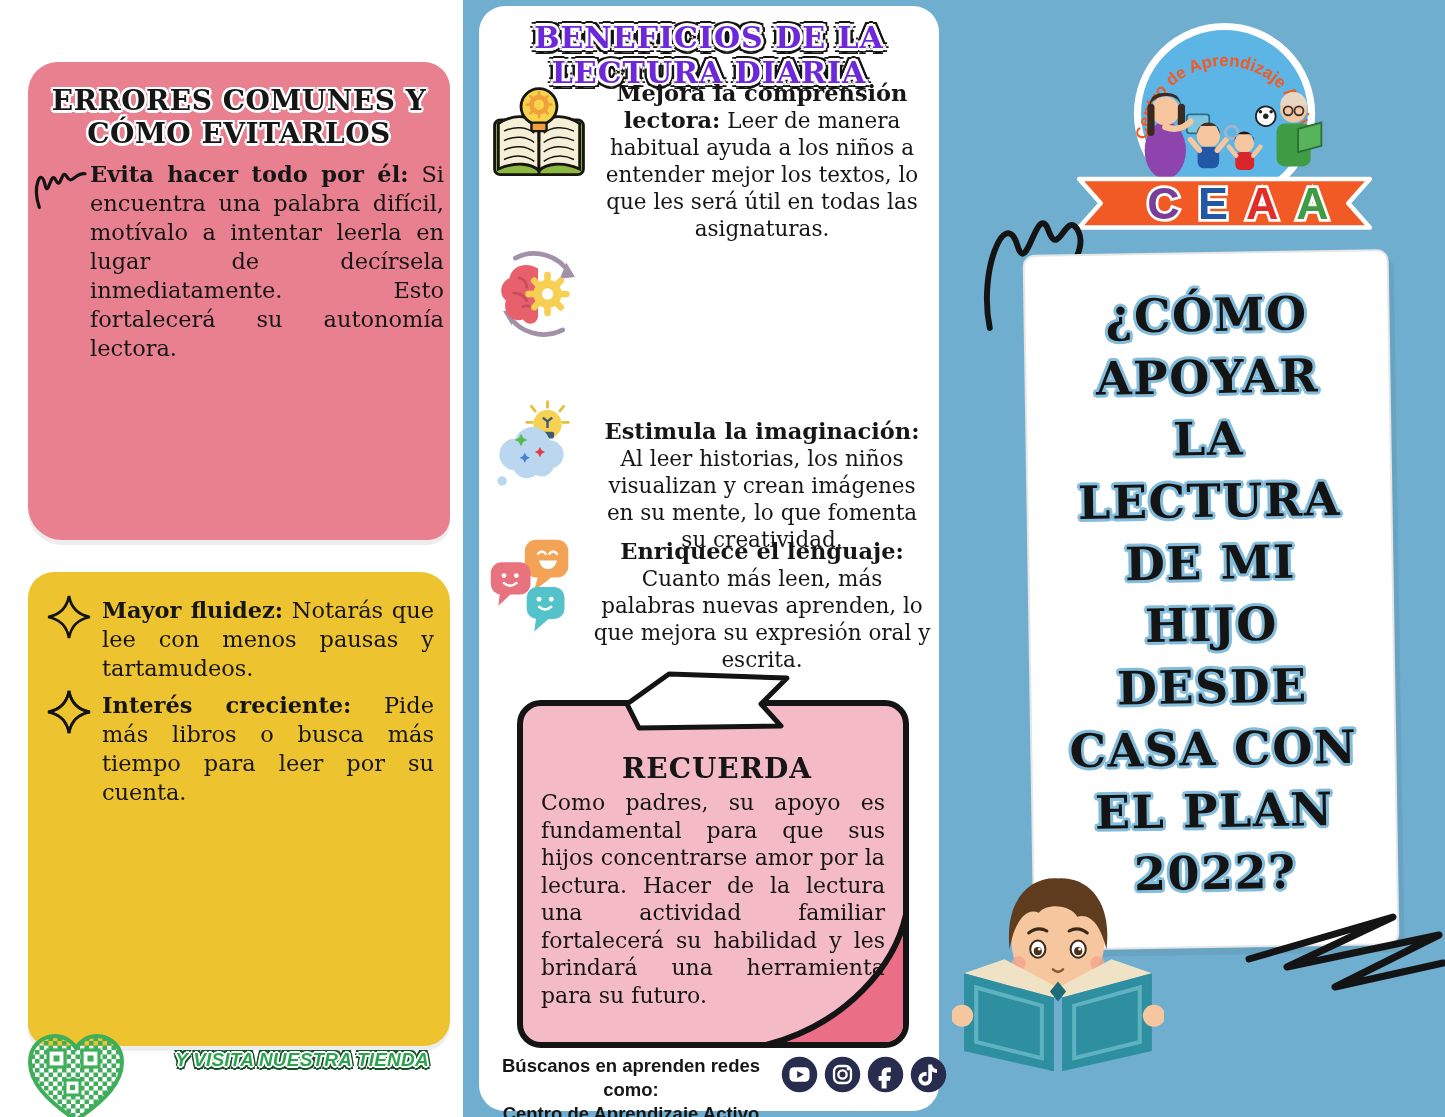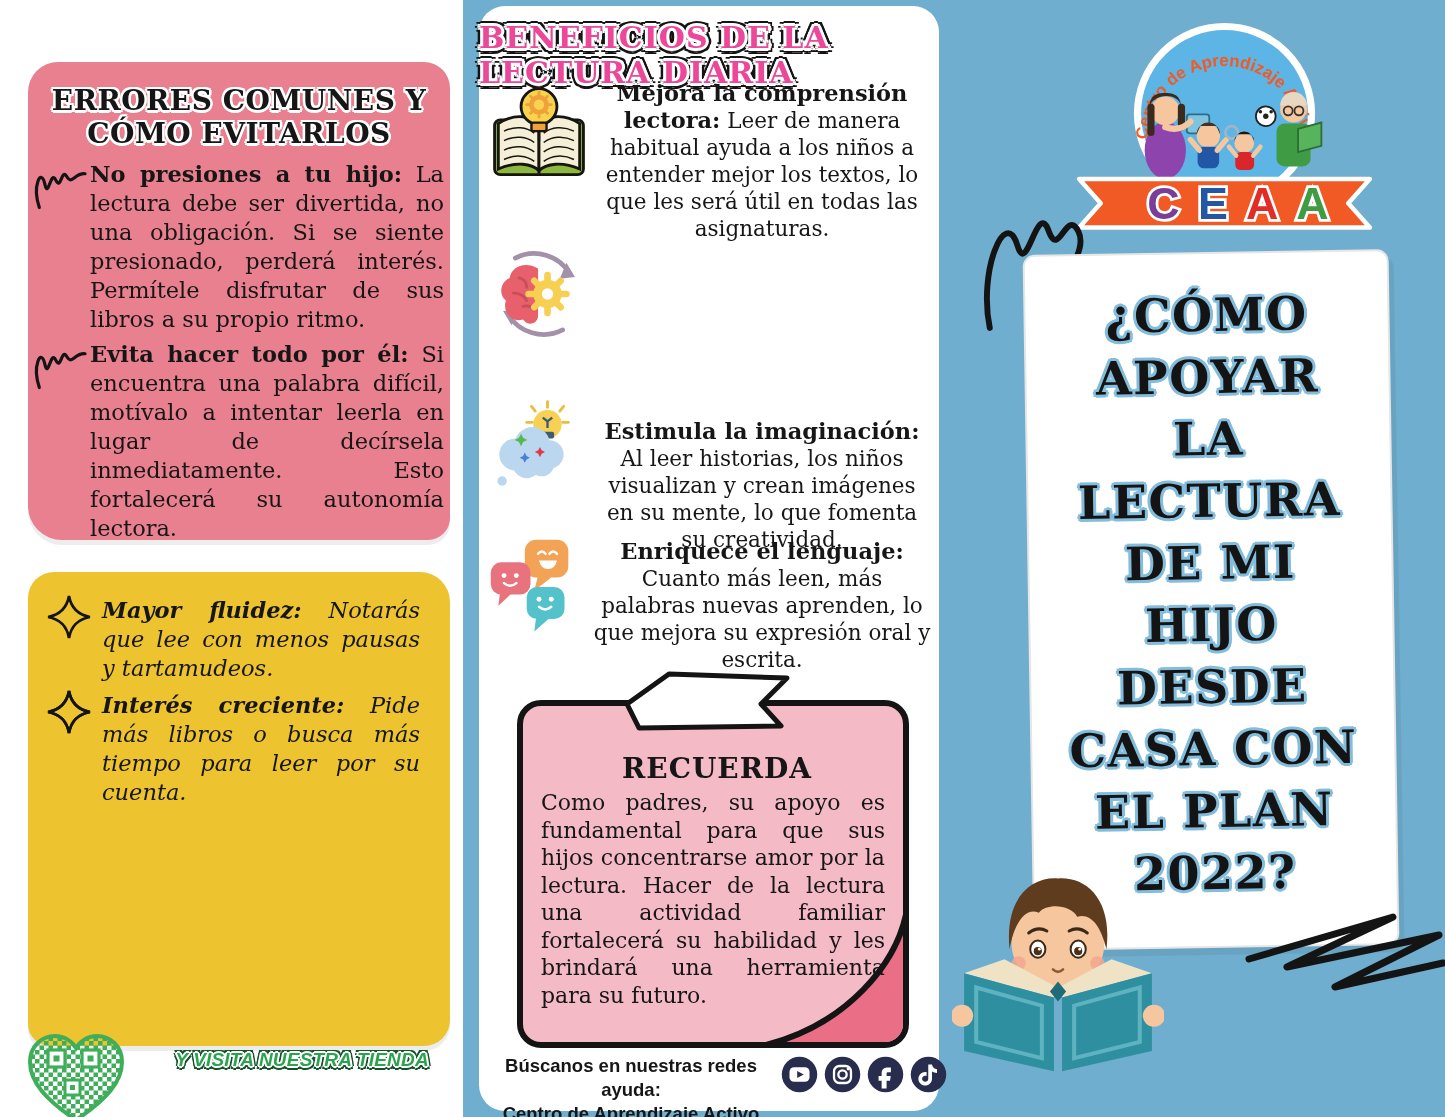--- a/index.html
+++ b/index.html
@@ -14,37 +14,37 @@
   .yellow-box{position:absolute;left:28px;top:572px;width:422px;height:474px;background:#EDC32F;
             border-radius:26px 30px 26px 22px;padding:16px 14px;box-sizing:border-box;
             box-shadow:0 5px 0 rgba(0,0,0,0.07);}
   .box-title{font-size:28px;font-weight:700;line-height:33px;text-align:center;margin:6px auto 10px auto;
              max-width:380px;letter-spacing:.5px;
              text-shadow:-2.5px 0 #fff,2.5px 0 #fff,0 -2.5px #fff,0 2.5px #fff,
                          -1.8px -1.8px #fff,1.8px -1.8px #fff,-1.8px 1.8px #fff,1.8px 1.8px #fff;}
   .pitem{position:relative;padding-left:56px;margin:4px 0 6px 0;}
   .pitem .mark{position:absolute;left:-2px;top:0px;width:64px;height:54px;}
   .pitem p,.yitem p{margin:0;font-size:22.5px;line-height:29px;text-align:justify;}
-  .yitem{position:relative;padding-left:60px;margin:8px 16px 8px 0;font-style:italic;}
+  .yitem{position:relative;padding-left:60px;margin:8px 2px 8px 0;}
   .yitem .mark{position:absolute;left:4px;top:-2px;width:46px;height:46px;}
   .qr-row{position:absolute;left:18px;top:1028px;width:446px;height:89px;}
   .qr-heart{position:absolute;left:8px;top:4px;width:100px;height:92px;}
   .qr-text{position:absolute;left:112px;top:18px;width:344px;text-align:center;
            font-family:"Liberation Sans",sans-serif;font-style:italic;font-weight:700;
            color:#2BA24C;font-size:19px;line-height:27px;letter-spacing:.2px;
            text-shadow:-2px 0 #fff,2px 0 #fff,0 -2px #fff,0 2px #fff,
                        -1.4px -1.4px #fff,1.4px -1.4px #fff,-1.4px 1.4px #fff,1.4px 1.4px #fff,
                        -3.5px 0 #14522A,3.5px 0 #14522A,0 -3.5px #14522A,0 3.5px #14522A,
                        -2.6px -2.6px #14522A,2.6px -2.6px #14522A,-2.6px 2.6px #14522A,2.6px 2.6px #14522A;}
 
   
   .mid-card{position:absolute;left:479px;top:6px;width:460px;height:1105px;background:#fff;
             border-radius:26px;}
-  .mid-title{position:absolute;top:14px;left:0;width:100%;text-align:left;font-weight:700;
-             font-size:30px;line-height:35px;letter-spacing:1px;color:#ec4899;
+  .mid-title{position:absolute;top:14px;left:0;width:100%;text-align:center;font-weight:700;
+             font-size:30px;line-height:35px;letter-spacing:1px;color:#6d28d9;
              text-shadow:-3px 0 #fff,3px 0 #fff,0 -3px #fff,0 3px #fff,
                          -2.2px -2.2px #fff,2.2px -2.2px #fff,-2.2px 2.2px #fff,2.2px 2.2px #fff,
                          -5.5px 0 #141414,5.5px 0 #141414,0 -5.5px #141414,0 5.5px #141414,
                          -4px -4px #141414,4px -4px #141414,-4px 4px #141414,4px 4px #141414;}
   .b-icon{position:absolute;left:8px;width:104px;height:104px;}
   .b-text{position:absolute;left:114px;width:338px;font-size:21.5px;line-height:27px;text-align:center;}
   .b-text b{font-size:22.5px;}
   .tape{position:absolute;left:132px;top:660px;width:186px;height:70px;z-index:3;}
   .note{position:absolute;left:38px;top:694px;width:392px;height:348px;background:#F4BAC6;
         border:6px solid #141414;border-radius:24px;box-sizing:border-box;z-index:2;overflow:hidden;}
@@ -73,28 +73,20 @@
 <body>
 
 <div class="page">
   <div class="blue-band"></div>
 
   <section>
 
     <div class="pink-box">
       <h2 class="box-title">ERRORES COMUNES Y CÓMO EVITARLOS</h2>
 
-      <div class="pitem">
-        <span class="mark">
-          <svg viewBox="0 0 70 55" width="64" height="54">
-              <path d="M8 50 C0 26 10 6 14 24 C18 42 20 8 26 20 C32 32 32 6 38 16 C44 26 46 12 58 13" fill="none" stroke="#141414" stroke-width="3.5" stroke-linecap="round"></path>
-            </svg>
-        </span>
-        <p><b>No presiones a tu hijo:</b> <span>La lectura debe ser divertida, no una obligación. Si se siente presionado, perderá interés. Permítele disfrutar de sus libros a su propio ritmo.</span></p>
-      </div>
 
       <div class="pitem">
         <span class="mark">
           <svg viewBox="0 0 70 55" width="64" height="54">
               <path d="M8 50 C0 26 10 6 14 24 C18 42 20 8 26 20 C32 32 32 6 38 16 C44 26 46 12 58 13" fill="none" stroke="#141414" stroke-width="3.5" stroke-linecap="round"></path>
             </svg>
         </span>
         <p><b>Evita hacer todo por él:</b> <span>Si encuentra una palabra difícil, motívalo a intentar leerla en lugar de decírsela inmediatamente. Esto fortalecerá su autonomía lectora.</span></p>
       </div>
     </div>
@@ -283,21 +275,21 @@
       <span class="curl">
         <svg viewBox="0 0 150 150" width="150" height="150">
           <path d="M148 4 C140 66 84 126 6 146 L148 146 Z" fill="#EA6E86" stroke="#141414" stroke-width="6" stroke-linejoin="round"></path>
         </svg>
       </span>
       <h3 class="note-title">RECUERDA</h3>
       <p class="note-body">Como padres, su apoyo es fundamental para que sus hijos concentrarse amor por la lectura. Hacer de la lectura una actividad familiar fortalecerá su habilidad y les brindará una herramienta para su futuro.</p>
     </div>
 
     <div class="social-text">
-      <div>Búscanos en nuestras redes ayuda:</div>
+      <div>Búscanos en aprenden redes como:</div>
       <div>Centro de Aprendizaje Activo</div>
     </div>
     <div class="social-icons">
       <svg viewBox="0 0 48 48">
         <circle cx="24" cy="24" r="23" fill="#282C4D"></circle>
         <rect x="11" y="14.5" width="26" height="19" rx="6" fill="#fff"></rect>
         <polygon points="21,19.5 21,28.5 29.5,24" fill="#282C4D"></polygon>
       </svg>
       <svg viewBox="0 0 48 48">
         <circle cx="24" cy="24" r="23" fill="#282C4D"></circle>

